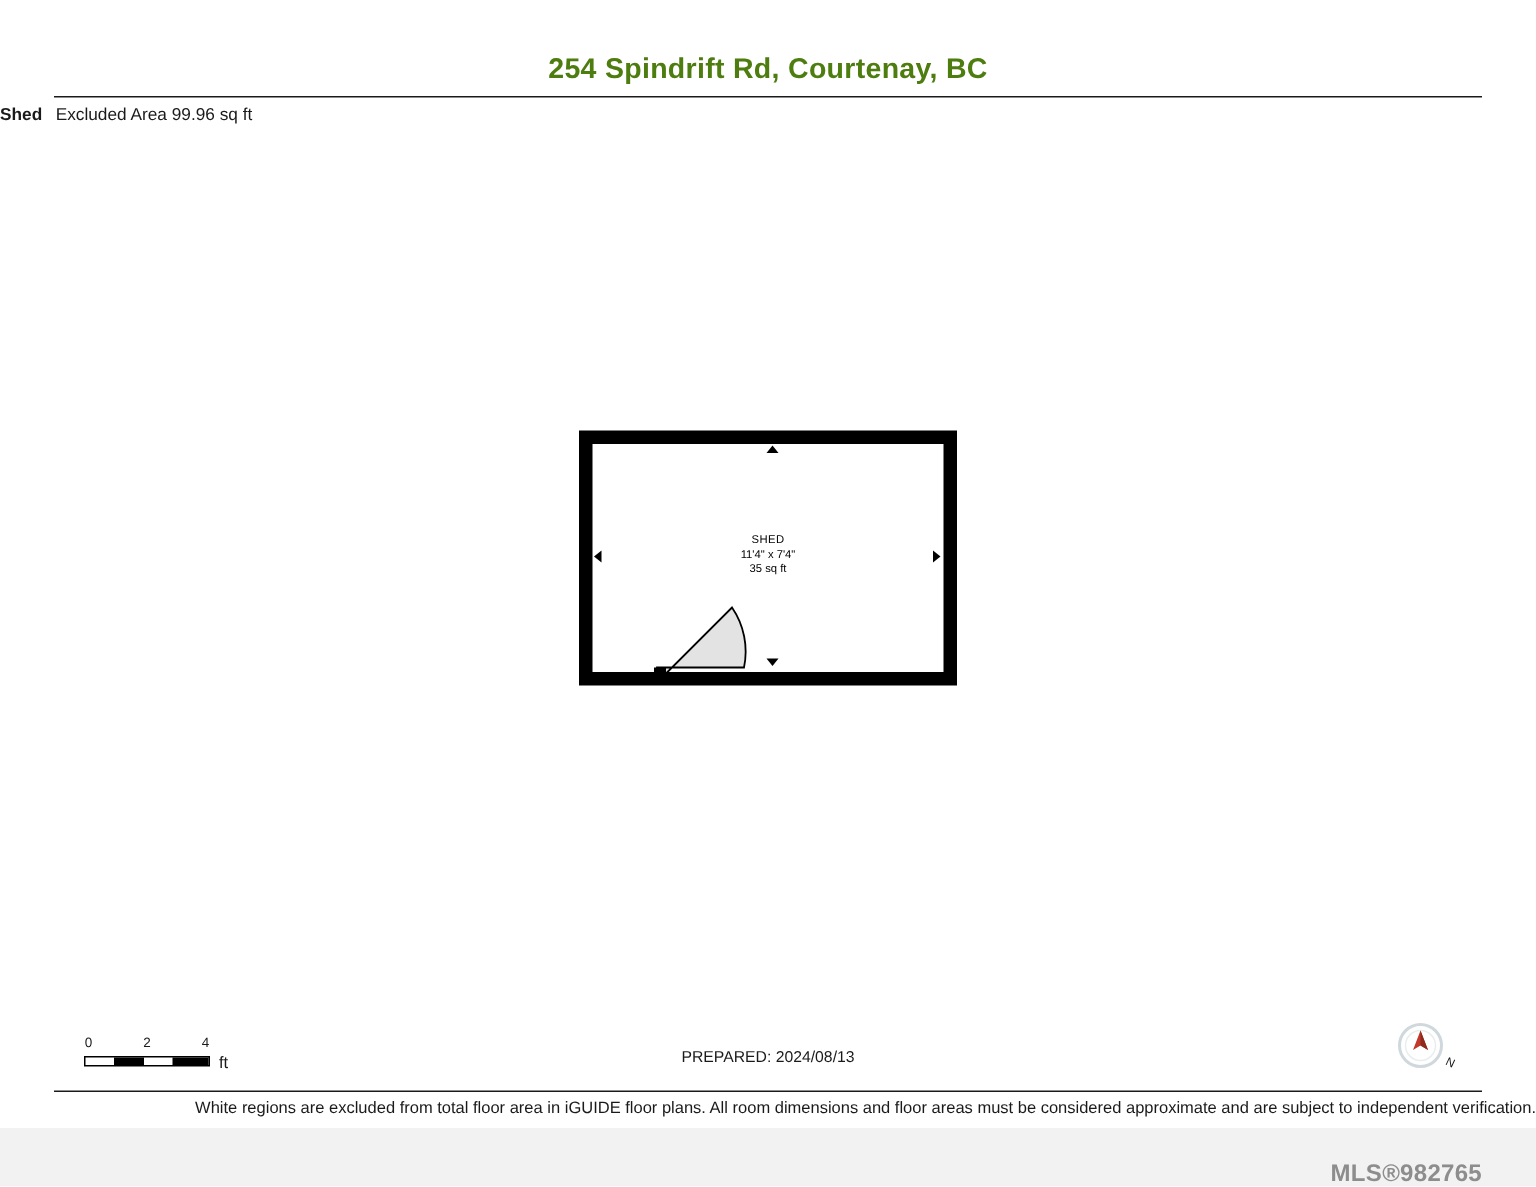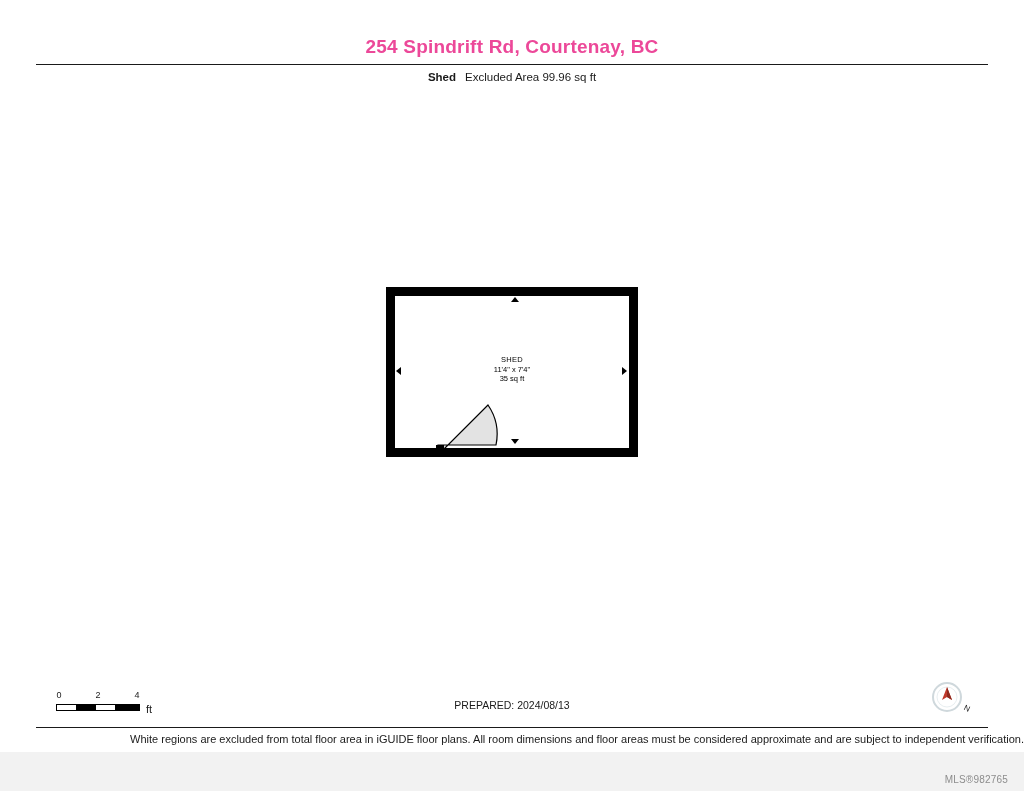--- a/index.html
+++ b/index.html
@@ -19,36 +19,36 @@
   
   .page-title {
     position: absolute;
     top: 36px;
     left: 0;
     width: 1024px;
     text-align: center;
     font-size: 19px;
     font-weight: bold;
     letter-spacing: 0.2px;
-    color: #ec4899;
+    color: #4d7c0f;
   }
   .title-rule {
     position: absolute;
     top: 64px;
     left: 36px;
     width: 952px;
     height: 1px;
     background: #1a1a1a;
   }
   .subtitle-row {
     position: absolute;
     top: 71px;
     left: 0;
     width: 1024px;
-    text-align: center;
+    text-align: left;
     font-size: 11.5px;
     color: #1a1a1a;
   }
   .subtitle-row .level-name {
     font-weight: bold;
     margin-right: 9px;
   }
   .subtitle-row .excluded {
     font-weight: normal;
   }
@@ -229,25 +229,26 @@
   .footer-band {
     position: absolute;
     left: 0;
     top: 752px;
     width: 1024px;
     height: 39px;
     background: #f2f2f2;
   }
   .mls {
     position: absolute;
-    right: 16px;
+    right: 36px;
     top: 774px;
-    font-size: 10px;
+    font-size: 16px;
     color: #8d8d8d;
     letter-spacing: 0.2px;
+    font-weight: bold;
   }
 </style>
 </head>
 <body>
 
 <div class="page-title">254 Spindrift Rd, Courtenay, BC</div>
 <div class="title-rule"></div>
 <div class="subtitle-row">
   <span class="level-name">Shed</span><span class="excluded">Excluded Area 99.96 sq ft</span>
 </div>

